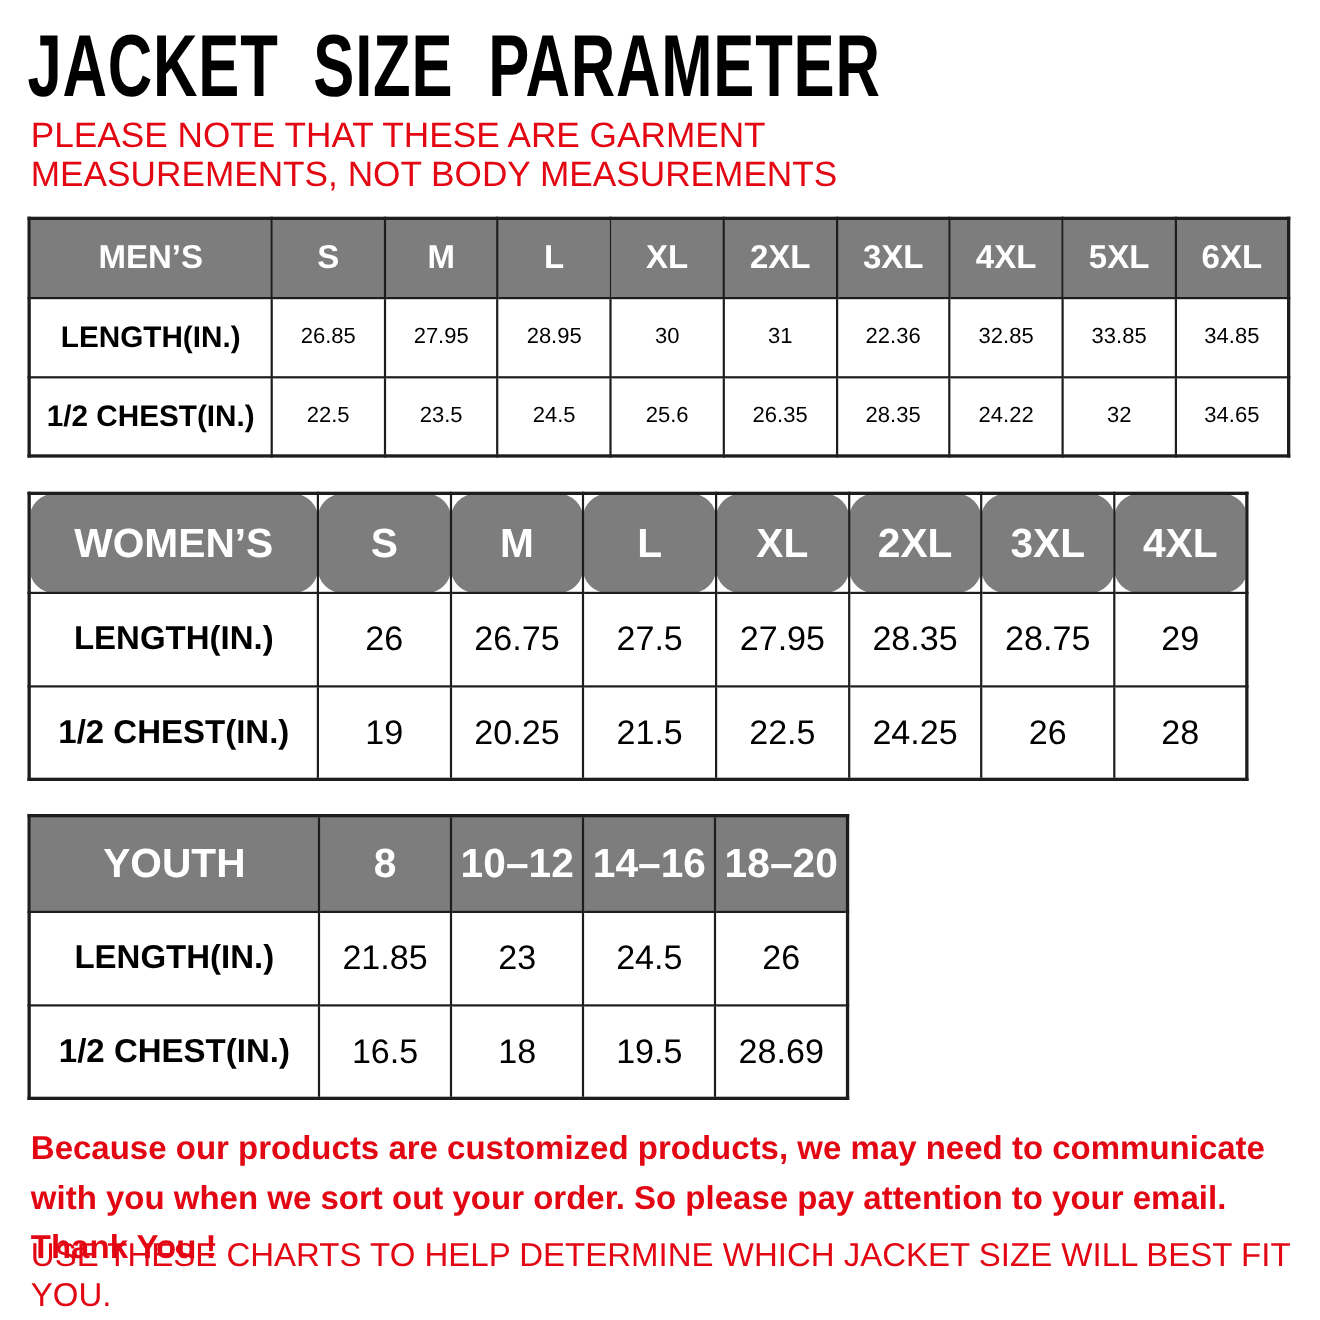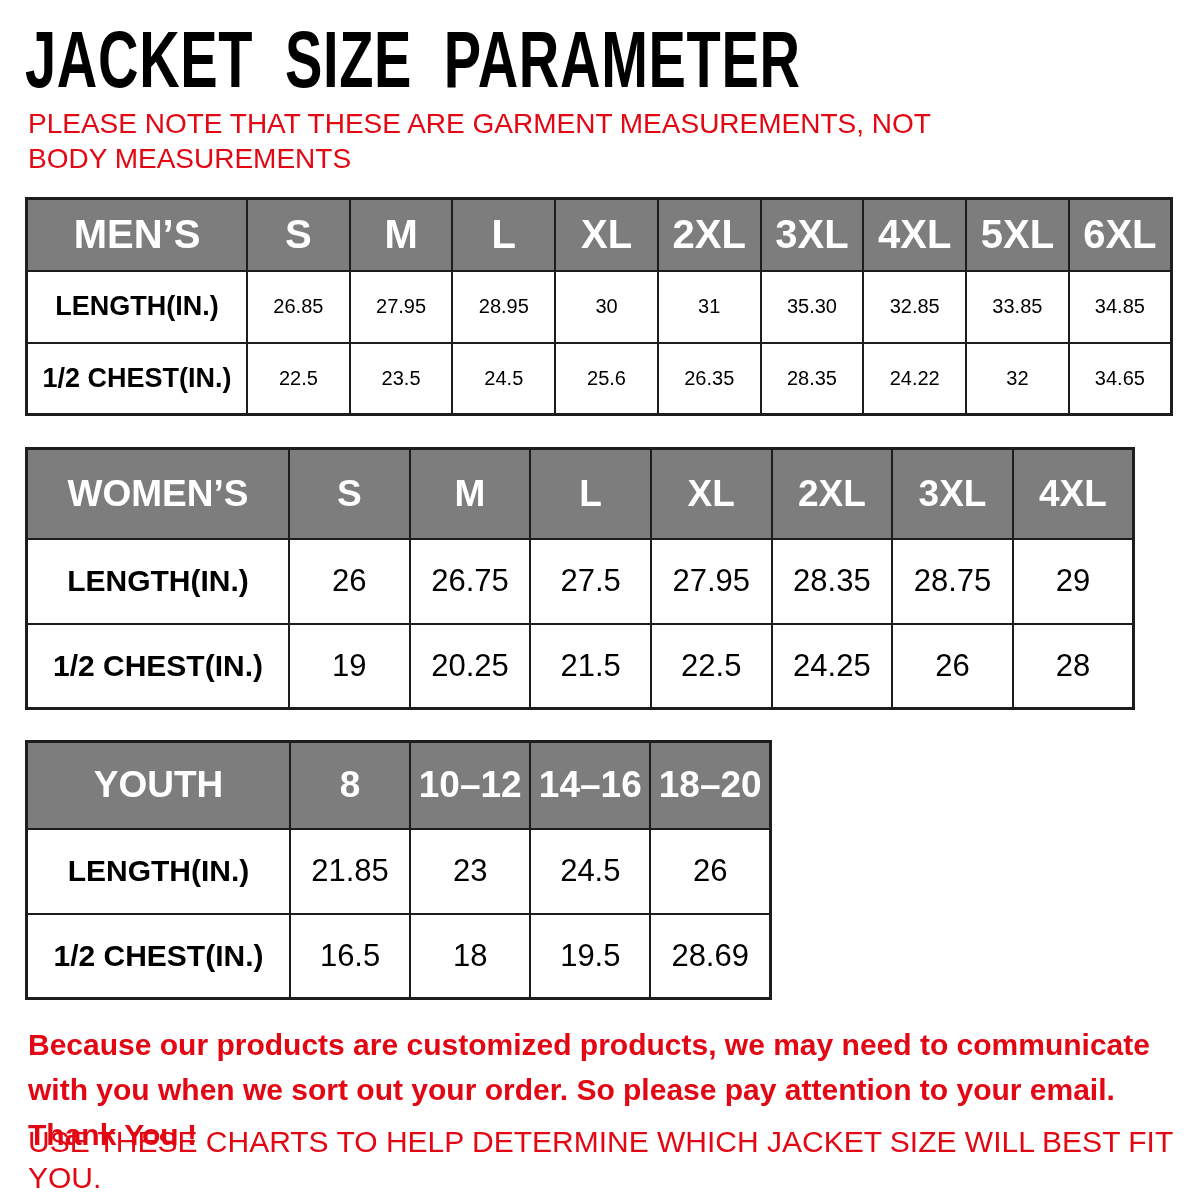--- a/index.html
+++ b/index.html
@@ -9,47 +9,47 @@
     color:#000;overflow:hidden;
   }
   .title{
     position:absolute;left:25px;top:20px;
     font-size:80px;font-weight:800;line-height:1;color:#000;
     letter-spacing:1px;word-spacing:22px;white-space:nowrap;
     transform:scaleX(0.70);transform-origin:left top;
   }
   .note{
     position:absolute;left:28px;top:106px;width:935px;
-    font-size:28px;line-height:35px;font-weight:400;
+    font-size:32px;line-height:35px;font-weight:400;
     color:var(--accent-red,#e30613);
   }
   table.tbl{
     position:absolute;border-collapse:collapse;table-layout:fixed;
     background:#fff;border:3px solid var(--border-dark,#1d1d1d);
   }
   .tbl th,.tbl td{
     border:2px solid var(--border-dark,#1d1d1d);
     text-align:center;vertical-align:middle;padding:0;overflow:hidden;
   }
   .tbl th{
     background:var(--header-gray,#7d7d7d);
     color:var(--header-text,#ffffff);font-weight:700;
   }
   .tbl td{color:#000;font-weight:400;}
   .tbl td.row-label{font-weight:700;}
   
   .t0{left:25px;top:197px;width:1148px;}
   .t0 tr.head{height:72px;} .t0 tr.data{height:72px;}
   .t0 .label-col{width:218px;}
-  .t0 th{font-size:40px;text-align:center;} .t0 td{font-size:20px;} .t0 td.row-label{font-size:27px;}
+  .t0 th{font-size:30px;text-align:center;} .t0 td{font-size:20px;} .t0 td.row-label{font-size:27px;}
   
   .t1{left:25px;top:447px;width:1110px;}
   .t1 tr.head{height:90px;} .t1 tr.data{height:85px;}
   .t1 .label-col{width:260px;}
-  .t1 th{font-size:37px;} .t1 td{font-size:31px;} .t1 td.row-label{font-size:30px;}
+  .t1 th{font-size:37px;border-radius:22px;} .t1 td{font-size:31px;} .t1 td.row-label{font-size:30px;}
   
   .t2{left:25px;top:740px;width:747px;}
   .t2 tr.head{height:87px;} .t2 tr.data{height:85px;}
   .t2 .label-col{width:261px;}
   .t2 th{font-size:37px;} .t2 td{font-size:31px;} .t2 td.row-label{font-size:30px;}
   .para{
     position:absolute;left:28px;top:1022px;width:1160px;
     font-size:30px;line-height:45px;color:var(--accent-red,#e30613);font-weight:bold;
   }
   .advice{
@@ -78,21 +78,21 @@
         <th>5XL</th>
         <th>6XL</th>
       </tr>
       <tr class="data">
         <td class="label-col row-label">LENGTH(IN.)</td>
         <td>26.85</td>
         <td>27.95</td>
         <td>28.95</td>
         <td>30</td>
         <td>31</td>
-        <td>35.30</td>
+        <td>22.36</td>
         <td>32.85</td>
         <td>33.85</td>
         <td>34.85</td>
       </tr>
       <tr class="data">
         <td class="label-col row-label">1/2 CHEST(IN.)</td>
         <td>22.5</td>
         <td>23.5</td>
         <td>24.5</td>
         <td>25.6</td>

